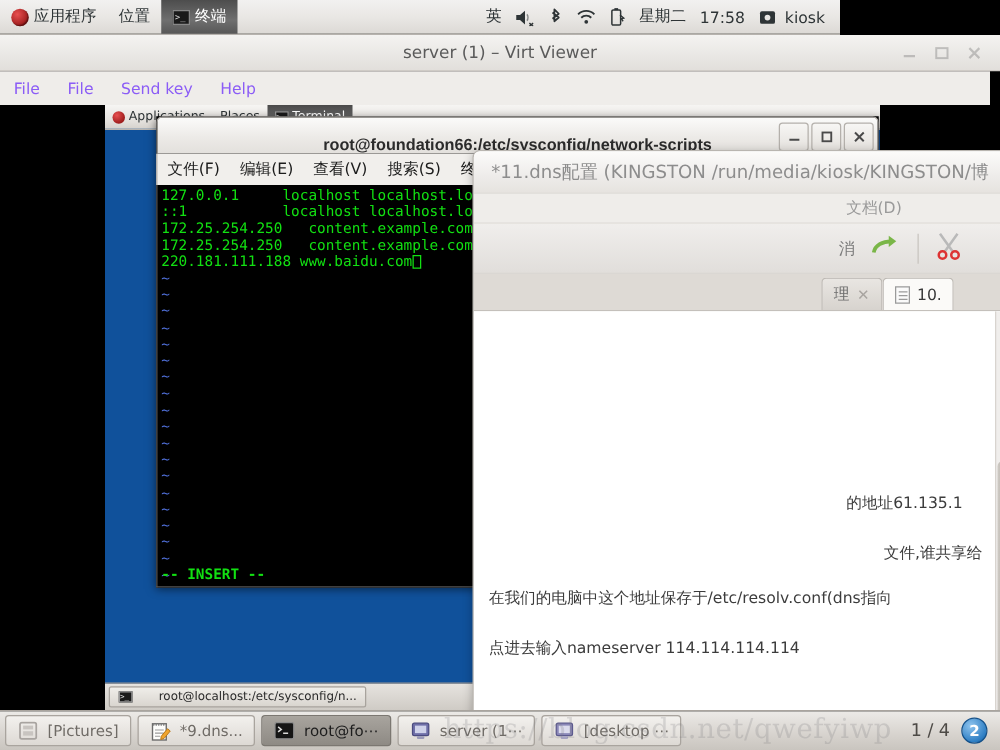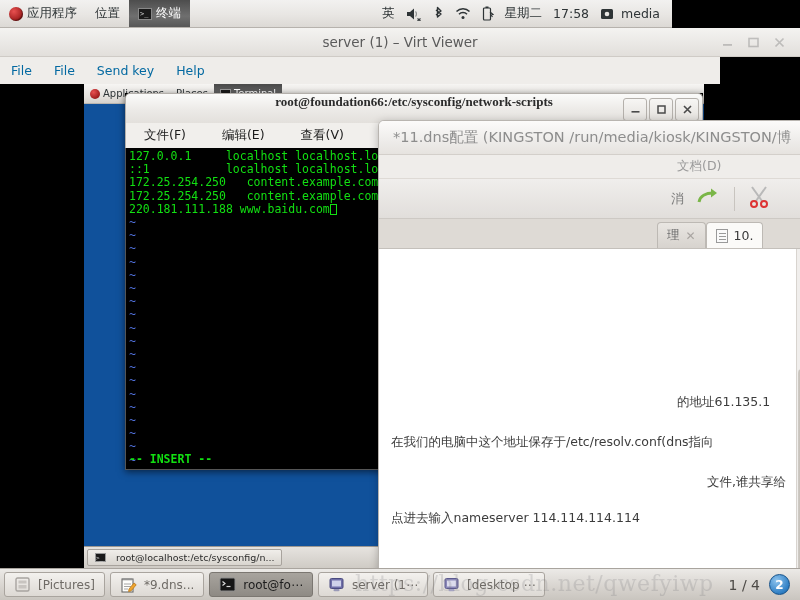--- a/index.html
+++ b/index.html
@@ -56,24 +56,24 @@
     border-bottom:1px solid #cfcbc6;
     display:flex; align-items:center; justify-content:center;
     font-size:13.5px; color:#5a5a5a; font-weight:500;
   }
   #virt-winbtns {
     position:absolute; right:6px; top:0; height:29px;
     display:flex; align-items:center; gap:13px; padding-right:8px;
   }
   .wb { width:13px;height:13px; opacity:.45; }
   #virt-menubar {
-    position:absolute; left:0; top:29px; width:720px; height:27px;
+    position:absolute; left:0; top:29px; width:792px; height:27px;
     background:#efedea;
     display:flex; align-items:center; gap:0px;
-    font-size:12.5px; color:#0369a1;
+    font-size:12.5px; color:#8b5cf6;
   }
   #virt-menubar .mi { padding:0 11px; }
   #virt-canvas {
     position:absolute; left:0; top:56px; width:800px; height:484px;
     background:#000; overflow:hidden;
   }
 
   
   #guest-desktop {
     position:absolute; left:84px; top:0px; width:620px; height:484px;
@@ -101,62 +101,62 @@
     width:11px;height:9px;background:#1a1a1a;border:1px solid #999;
     color:#ddd;font-size:6px;line-height:7px;font-family:"DejaVu Sans Mono",monospace;
   }
   #guest-taskbar {
     position:absolute; left:0; bottom:0; width:620px; height:22px;
     background: linear-gradient(to bottom,#e6e3df,#cfcbc5);
     border-top:1px solid #9d9892;
     display:flex; align-items:center; padding:0 3px;
   }
   #guest-taskbar .gtb {
-    display:flex;align-items:center;gap:10px;
+    display:flex;align-items:center;gap:21px;
     height:17px; padding:0 7px;
     background: linear-gradient(to bottom,#f0eeea,#d9d5cf);
     border:1px solid #a8a39d; border-radius:2px;
     font-size:9.5px; color:#2a2a2a; white-space:nowrap;
   }
 
   
   #gterm {
     position:absolute; left:41px; top:9px; width:578px; height:377px;
     background:#000;
     box-shadow:0 2px 7px rgba(0,0,0,.55);
   }
   #gterm-title {
     height:30px; width:100%;
     background: linear-gradient(to bottom,#fbfbfa,#eceae7 55%,#e3e0dc);
     border:1px solid #b4b0ab; border-bottom:none;
     border-radius:5px 5px 0 0;
-    display:flex; align-items:flex-start; justify-content:center;
+    display:flex; align-items:flex-end; justify-content:center;
     position:relative;
     font-size:13px; font-weight:bold; color:#2b2b2b;
-    font-family:Liberation Serif, serif;
+    font-family:Liberation Sans, sans-serif;
   }
   #gterm-btns {
     position:absolute; right:3px; top:3px; height:24px;
     display:flex; align-items:center; gap:2px;
   }
   .gbtn {
     width:24px;height:23px;
     display:flex;align-items:center;justify-content:center;
     background: linear-gradient(to bottom,#f7f6f4,#e4e1dd);
     border:1px solid #b4b0ab; border-radius:3px;
     color:#555;
   }
   #gterm-menu {
     height:25px; width:100%;
     background:#f1efec;
     border-left:1px solid #b4b0ab; border-right:1px solid #b4b0ab;
     display:flex; align-items:center;
     font-size:12.5px; color:#1c1c1c;
   }
-  #gterm-menu .tmi { padding:0 18px; }
+  #gterm-menu .tmi { padding:0 8px; }
   #gterm-body {
     position:relative;
     width:100%; height:322px;
     background:#000;
     border:1px solid #555; border-top:none;
     overflow:hidden;
     font-family:"DejaVu Sans Mono", monospace;
     font-size:11.5px; line-height:13.2px;
   }
   #gterm-text { padding:2px 0 0 3px; }
@@ -351,21 +351,21 @@
     </span>
 
     <span class="pr-item">星期二</span>
     <span class="pr-item">17:58</span>
 
     <span class="pr-item">
       <svg class="ico" width="14" height="14" viewBox="0 0 14 14" style="margin-right:3px">
         <rect x="1" y="2" width="12" height="10" rx="1.5" fill="#2e3436"></rect>
         <circle cx="7" cy="7" r="2.3" fill="#e8e6e3"></circle>
       </svg>
-      <span>media</span>
+      <span>kiosk</span>
     </span>
   </div>
 </div>
 
 <div id="virt-window">
 
   <div id="virt-titlebar">
     <span>server (1) – Virt Viewer</span>
     <div id="virt-winbtns">
       <span class="wb">
@@ -524,22 +524,22 @@
           <span>理</span>
           <span class="tab-x">✕</span>
         </div>
         <div class="doc-tab sel">
           <span class="pg-ico"></span>
           <span>10.</span>
         </div>
       </div>
       <div id="doc-content">
         <p style="margin-top:136px;text-indent:286px">的地址61.135.1</p>
+        <p style="text-indent:316px;margin-bottom:18px">文件,谁共享给</p>
         <p>在我们的电脑中这个地址保存于/etc/resolv.conf(dns指向</p>
-        <p style="text-indent:316px;margin-bottom:18px">文件,谁共享给</p>
         <p>点进去输入nameserver 114.114.114.114</p>
         <div id="doc-vscroll">
           <div class="dthumb"></div>
         </div>
       </div>
     </div>
 
   </div>
 </div>
 

